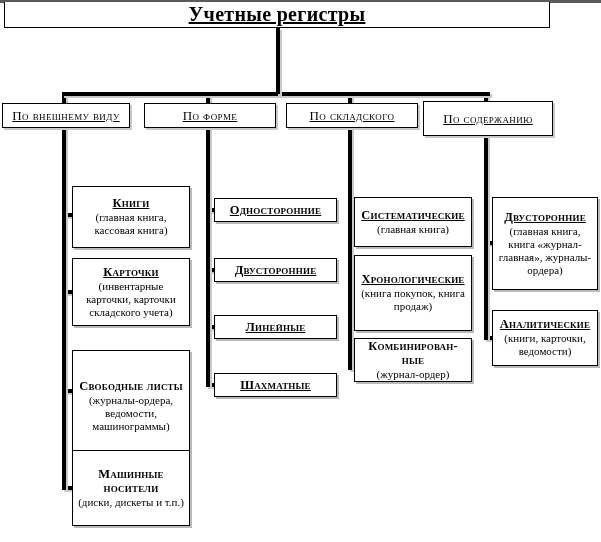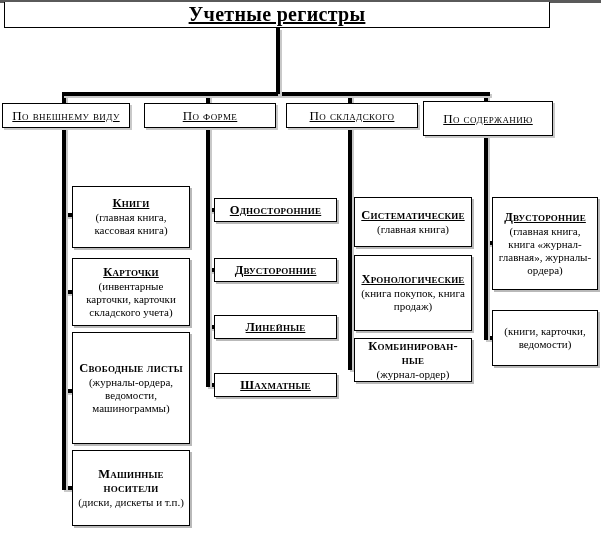--- a/index.html
+++ b/index.html
@@ -76,21 +76,21 @@
   </div>
 
   <div class="box node" style="left:72px;top:186px;width:118px;height:62px">
     <div class="node-title nw">Книги</div>
     <div class="node-note">(главная книга, кассовая книга)</div>
   </div>
   <div class="box node" style="left:72px;top:258px;width:118px;height:68px">
     <div class="node-title nw">Карточки</div>
     <div class="node-note">(инвентарные карточки, карточки складского учета)</div>
   </div>
-  <div class="box node" style="left:72px;top:332px;width:118px;height:112px">
+  <div class="box node" style="left:72px;top:350px;width:118px;height:112px">
     <div class="node-title">Свободные листы</div>
     <div class="node-note">(журналы-ордера, ведомости, машинограммы)</div>
   </div>
   <div class="box node" style="left:214px;top:198px;width:123px;height:24px">
     <div class="node-title nw">Односторонние</div>
   </div>
 
   <div class="box node" style="left:72px;top:450px;width:118px;height:76px">
     <div class="node-title">Машинные носители</div>
     <div class="node-note">(диски, дискеты и т.п.)</div>
@@ -116,16 +116,17 @@
   <div class="box node" style="left:354px;top:338px;width:118px;height:44px">
     <div class="node-title">Комбинирован-ные</div>
     <div class="node-note">(журнал-ордер)</div>
   </div>
 
   <div class="box node" style="left:492px;top:197px;width:106px;height:93px">
     <div class="node-title nw">Двусторонние</div>
     <div class="node-note">(главная книга, книга «журнал-главная», журналы-ордера)</div>
   </div>
   <div class="box node" style="left:492px;top:310px;width:106px;height:56px">
+    <div class="node-title nw">Аналитические</div>
     <div class="node-note">(книги, карточки, ведомости)</div>
   </div>
 
 </div>
 
 </body></html>

